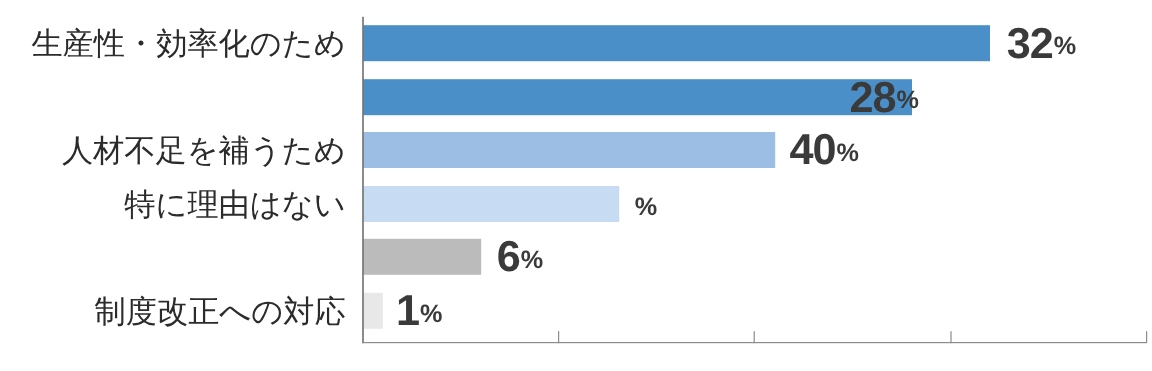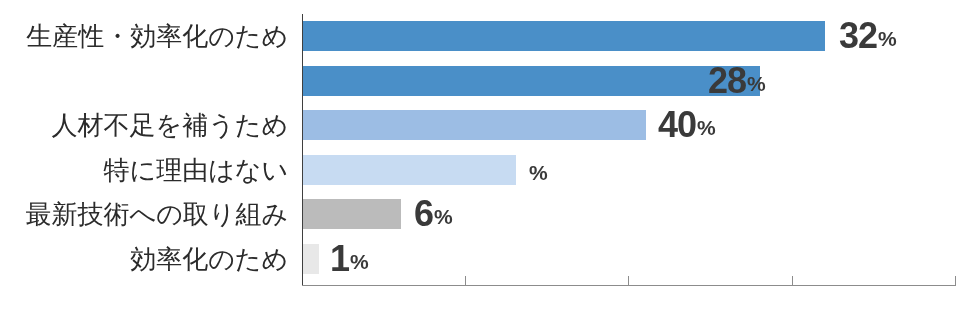--- a/index.html
+++ b/index.html
@@ -135,32 +135,31 @@
     <div class="cat-label">特に理由はない</div>
     <div class="bar-wrap">
       <span class="bar" style="width:213px;background:#c7dbf2"></span>
     </div>
     <div class="value" style="left:528px">
         <span class="pct">%</span>
     </div>
   </div>
 
   <div class="row" style="top:192px">
-    <div class="cat-label">最新技術への取り組み</div>
     <div class="bar-wrap">
       <span class="bar" style="width:98px;background:#bbbbbb"></span>
     </div>
     <div class="value" style="left:414px">
       <span class="num">6</span>
         <span class="pct">%</span>
     </div>
   </div>
 
   <div class="row" style="top:236.5px">
-    <div class="cat-label">効率化のため</div>
+    <div class="cat-label">制度改正への対応</div>
     <div class="bar-wrap">
       <span class="bar" style="width:16px;background:#e8e8e8"></span>
     </div>
     <div class="value" style="left:330px">
       <span class="num">1</span>
         <span class="pct">%</span>
     </div>
   </div>
 
   <div class="axis-left"></div>

